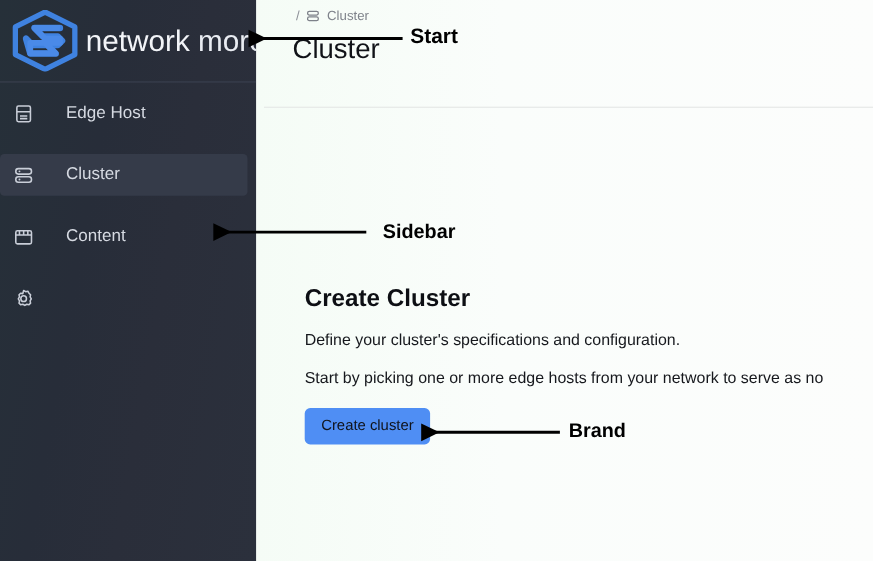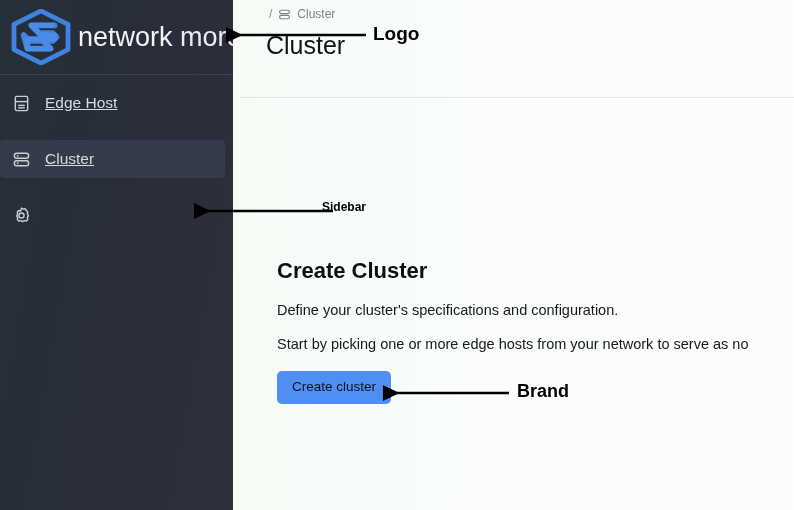--- a/index.html
+++ b/index.html
@@ -74,25 +74,24 @@
     height: 22px;
     flex: 0 0 22px;
     display: flex;
     align-items: center;
     justify-content: center;
     color: #c9ced8;
   }
   .nav-icon svg { display: block; }
 
   .nav-label {
-    margin-left: 13px;
+    margin-left: 28px;
     font-size: 15.5px;
     color: #d6dae2;
     white-space: nowrap;
-    text-decoration: underline;
   }
 
   
   #main {
     position: absolute;
     left: 233px; top: 0;
     width: 561px;
     height: 510px;
     background: linear-gradient(90deg, #f5fcf6 0%, #fafdfb 40%, #fcfdfc 100%);
     overflow: hidden;
@@ -174,21 +173,21 @@
   #annotations svg { display: block; }
 
   .anno-label {
     position: absolute;
     font-family: "Liberation Sans", sans-serif;
     font-weight: bold;
     color: #000000;
     white-space: nowrap;
   }
   #anno-label-logo    { left: 373px; top: 23px;  font-size: 19px; }
-  #anno-label-sidebar { left: 322px; top: 200px; font-size: 12px; }
+  #anno-label-sidebar { left: 348px; top: 200px; font-size: 18px; }
   #anno-label-brand   { left: 517px; top: 381px; font-size: 18px; }
 </style>
 </head>
 <body>
 
 <div id="app">
 
   <div id="sidebar">
 
     <div class="brand">
@@ -223,20 +222,32 @@
           <svg viewBox="0 0 20 20" width="19" height="19" fill="none" stroke="currentColor" stroke-width="1.5">
             <rect x="2.5" y="3.5" width="15" height="5.2" rx="2.4"></rect>
             <rect x="2.5" y="11.3" width="15" height="5.2" rx="2.4"></rect>
             <circle cx="6" cy="6.1" r="0.9" fill="currentColor" stroke="none"></circle>
             <circle cx="6" cy="13.9" r="0.9" fill="currentColor" stroke="none"></circle>
           </svg>
         </span>
         <span class="nav-label">Cluster</span>
       </div>
 
+      <div class="nav-item">
+        <span class="nav-icon">
+          <svg viewBox="0 0 20 20" width="19" height="19" fill="none" stroke="currentColor" stroke-width="1.5">
+            <rect x="2.5" y="4" width="15" height="12.5" rx="1.6"></rect>
+            <line x1="2.5" y1="8" x2="17.5" y2="8"></line>
+            <line x1="6" y1="4" x2="6" y2="8"></line>
+            <line x1="10" y1="4" x2="10" y2="8"></line>
+            <line x1="14" y1="4" x2="14" y2="8"></line>
+          </svg>
+        </span>
+        <span class="nav-label">Content</span>
+      </div>
 
       <div class="nav-item">
         <span class="nav-icon">
           <svg viewBox="0 0 20 20" width="19" height="19" fill="none" stroke="currentColor" stroke-width="1.5">
             <circle cx="10" cy="10" r="2.7"></circle>
             <path d="M10 2.2 l1.9 1.1 2.1 -0.4 1.1 1.9 1.5 1.5 -0.4 2.1 1.1 1.9 -1.1 1.9 0.4 2.1 -1.5 1.5 -2.1 -0.4 -1.9 1.1 -1.9 -1.1 -2.1 0.4 -1.5 -1.5 0.4 -2.1 -1.1 -1.9 1.1 -1.9 -0.4 -2.1 1.5 -1.5 2.1 0.4z" stroke-linejoin="round"></path>
           </svg>
         </span>
       </div>
 
@@ -273,18 +284,18 @@
     <svg width="794" height="510" xmlns="http://www.w3.org/2000/svg">
       <defs>
         <marker id="arrowhead" markerWidth="7" markerHeight="7" refX="5.6" refY="3.5" orient="auto" markerUnits="strokeWidth">
           <polygon points="6.4,0.4 6.4,6.6 0,3.5" fill="#000000"></polygon>
         </marker>
       </defs>
       <line x1="366" y1="35" x2="228" y2="35" stroke="#000000" stroke-width="2.6" marker-end="url(#arrowhead)"></line>
       <line x1="333" y1="211" x2="196" y2="211" stroke="#000000" stroke-width="2.6" marker-end="url(#arrowhead)"></line>
       <line x1="509" y1="393" x2="385" y2="393" stroke="#000000" stroke-width="2.6" marker-end="url(#arrowhead)"></line>
     </svg>
-    <span class="anno-label" id="anno-label-logo">Logo</span>
+    <span class="anno-label" id="anno-label-logo">Start</span>
     <span class="anno-label" id="anno-label-sidebar">Sidebar</span>
     <span class="anno-label" id="anno-label-brand">Brand</span>
   </div>
 
 </div>
 
 </body></html>

